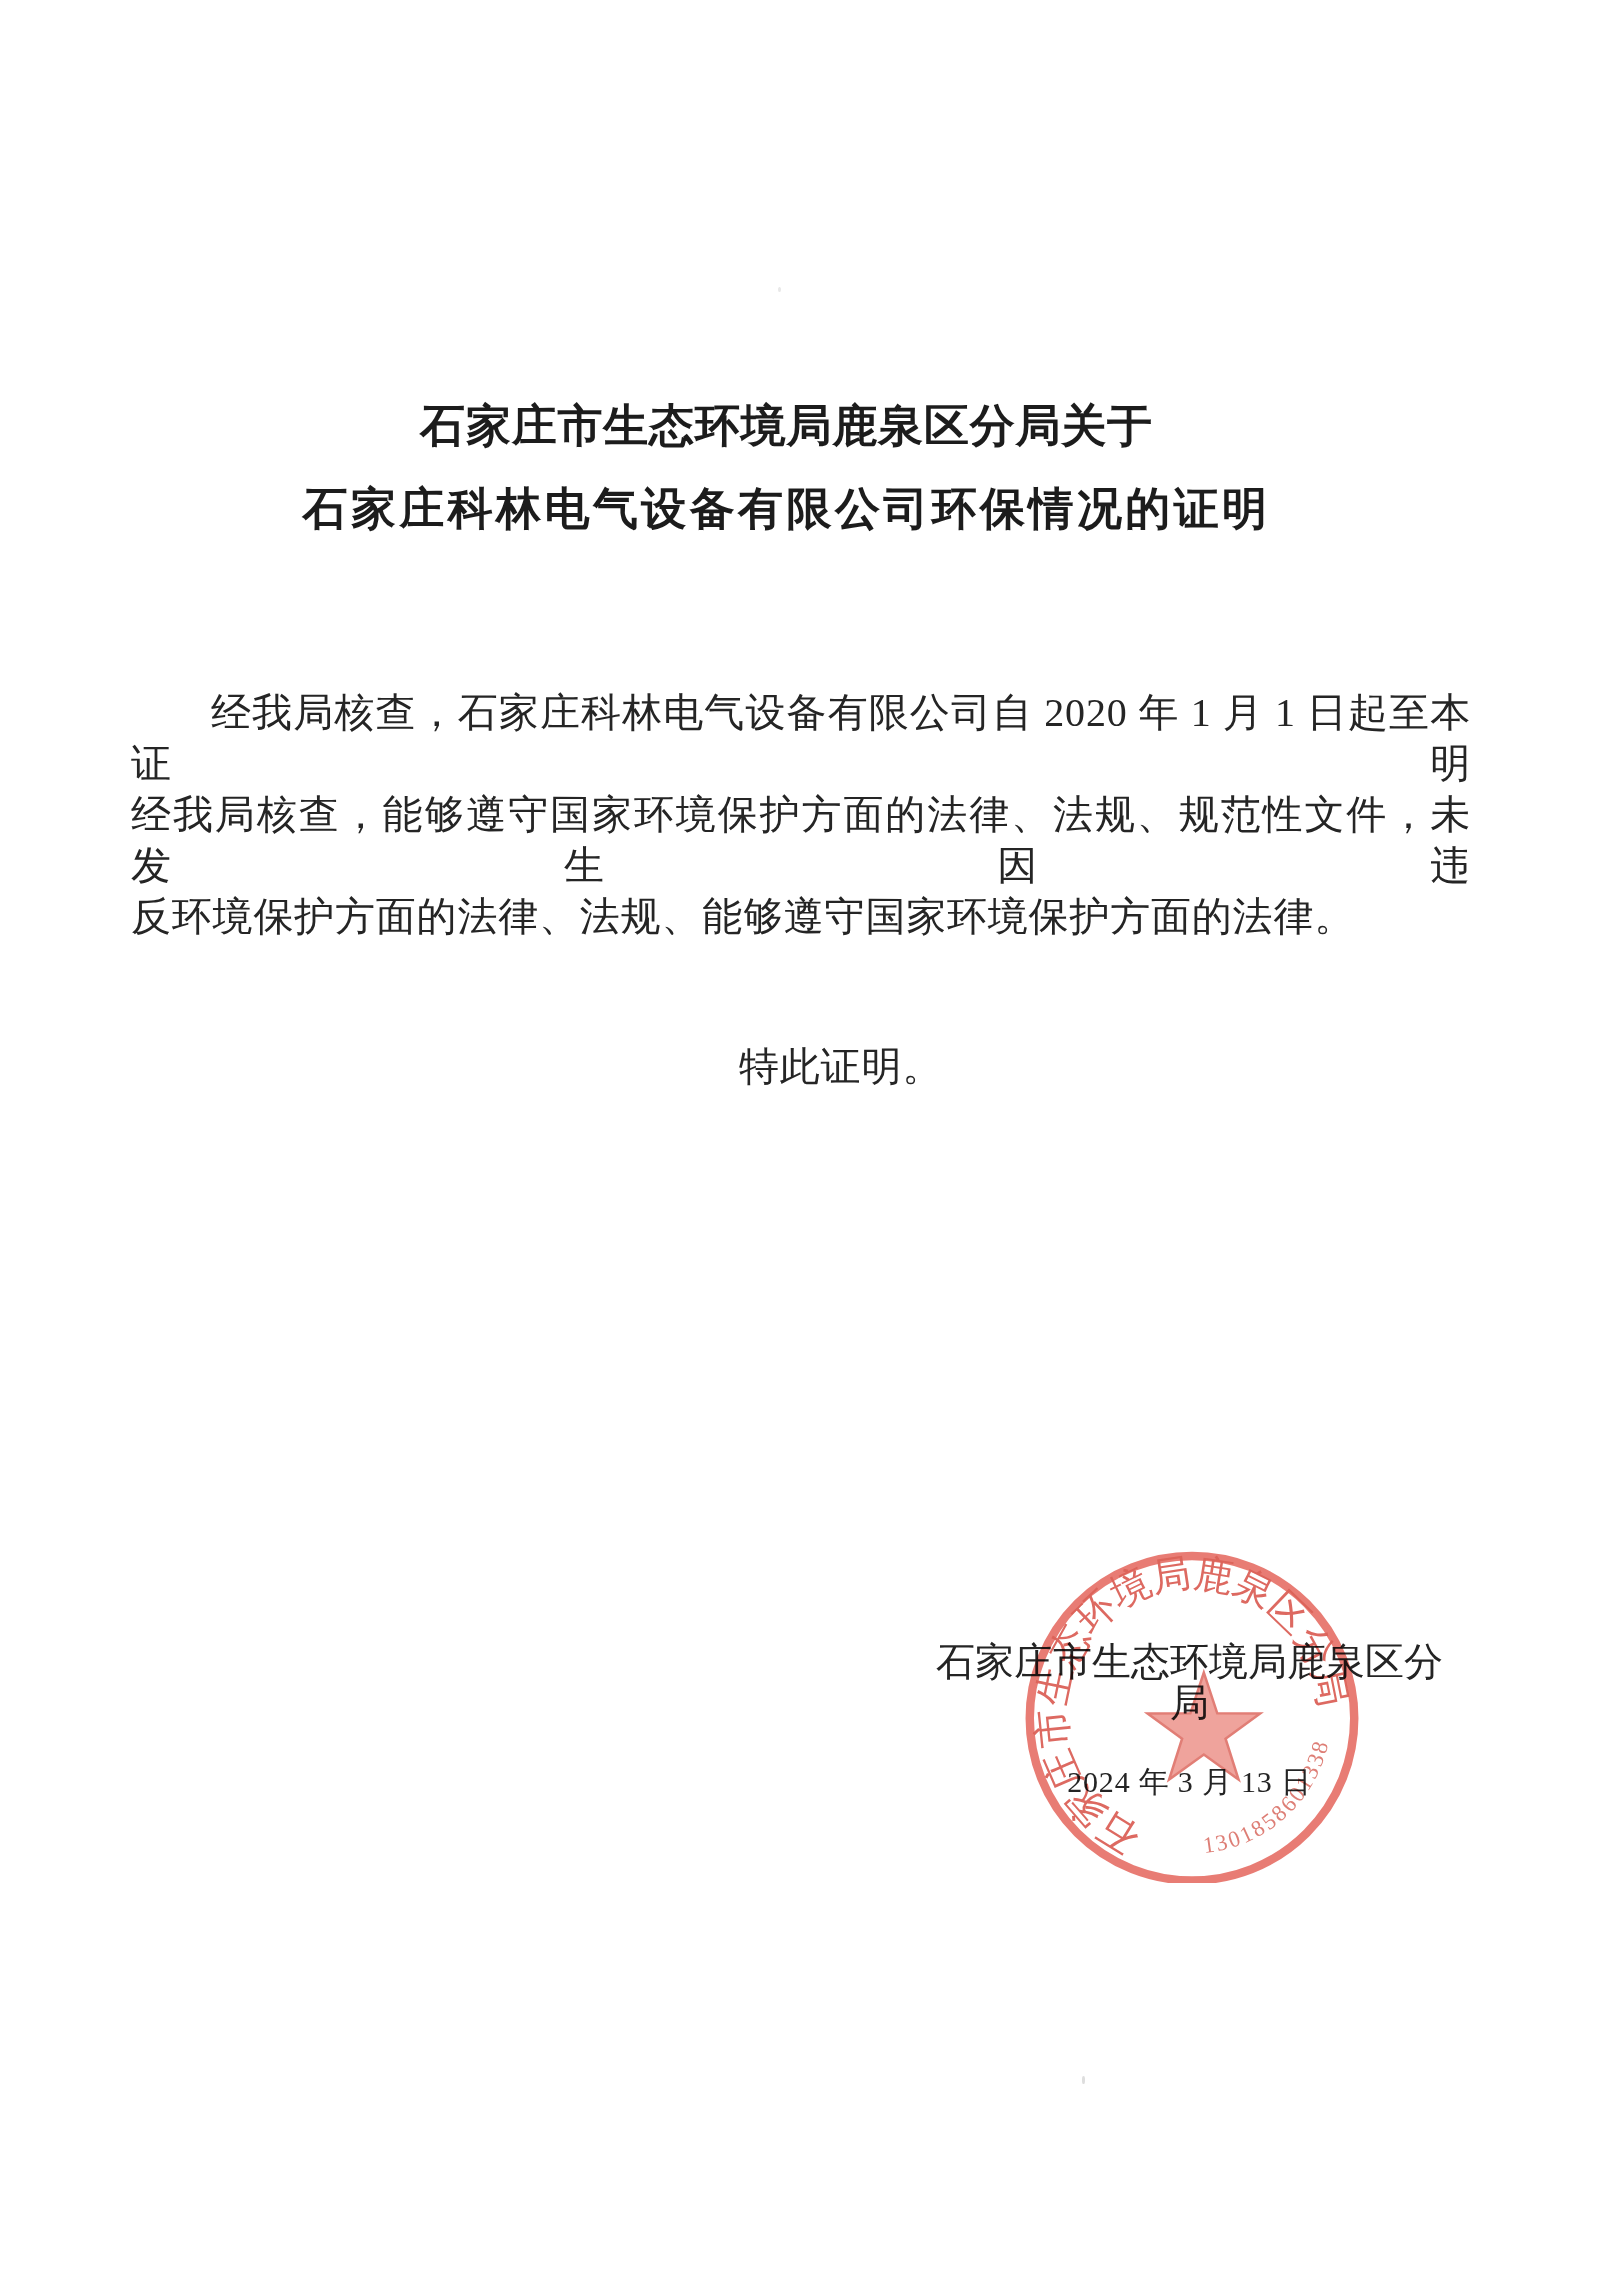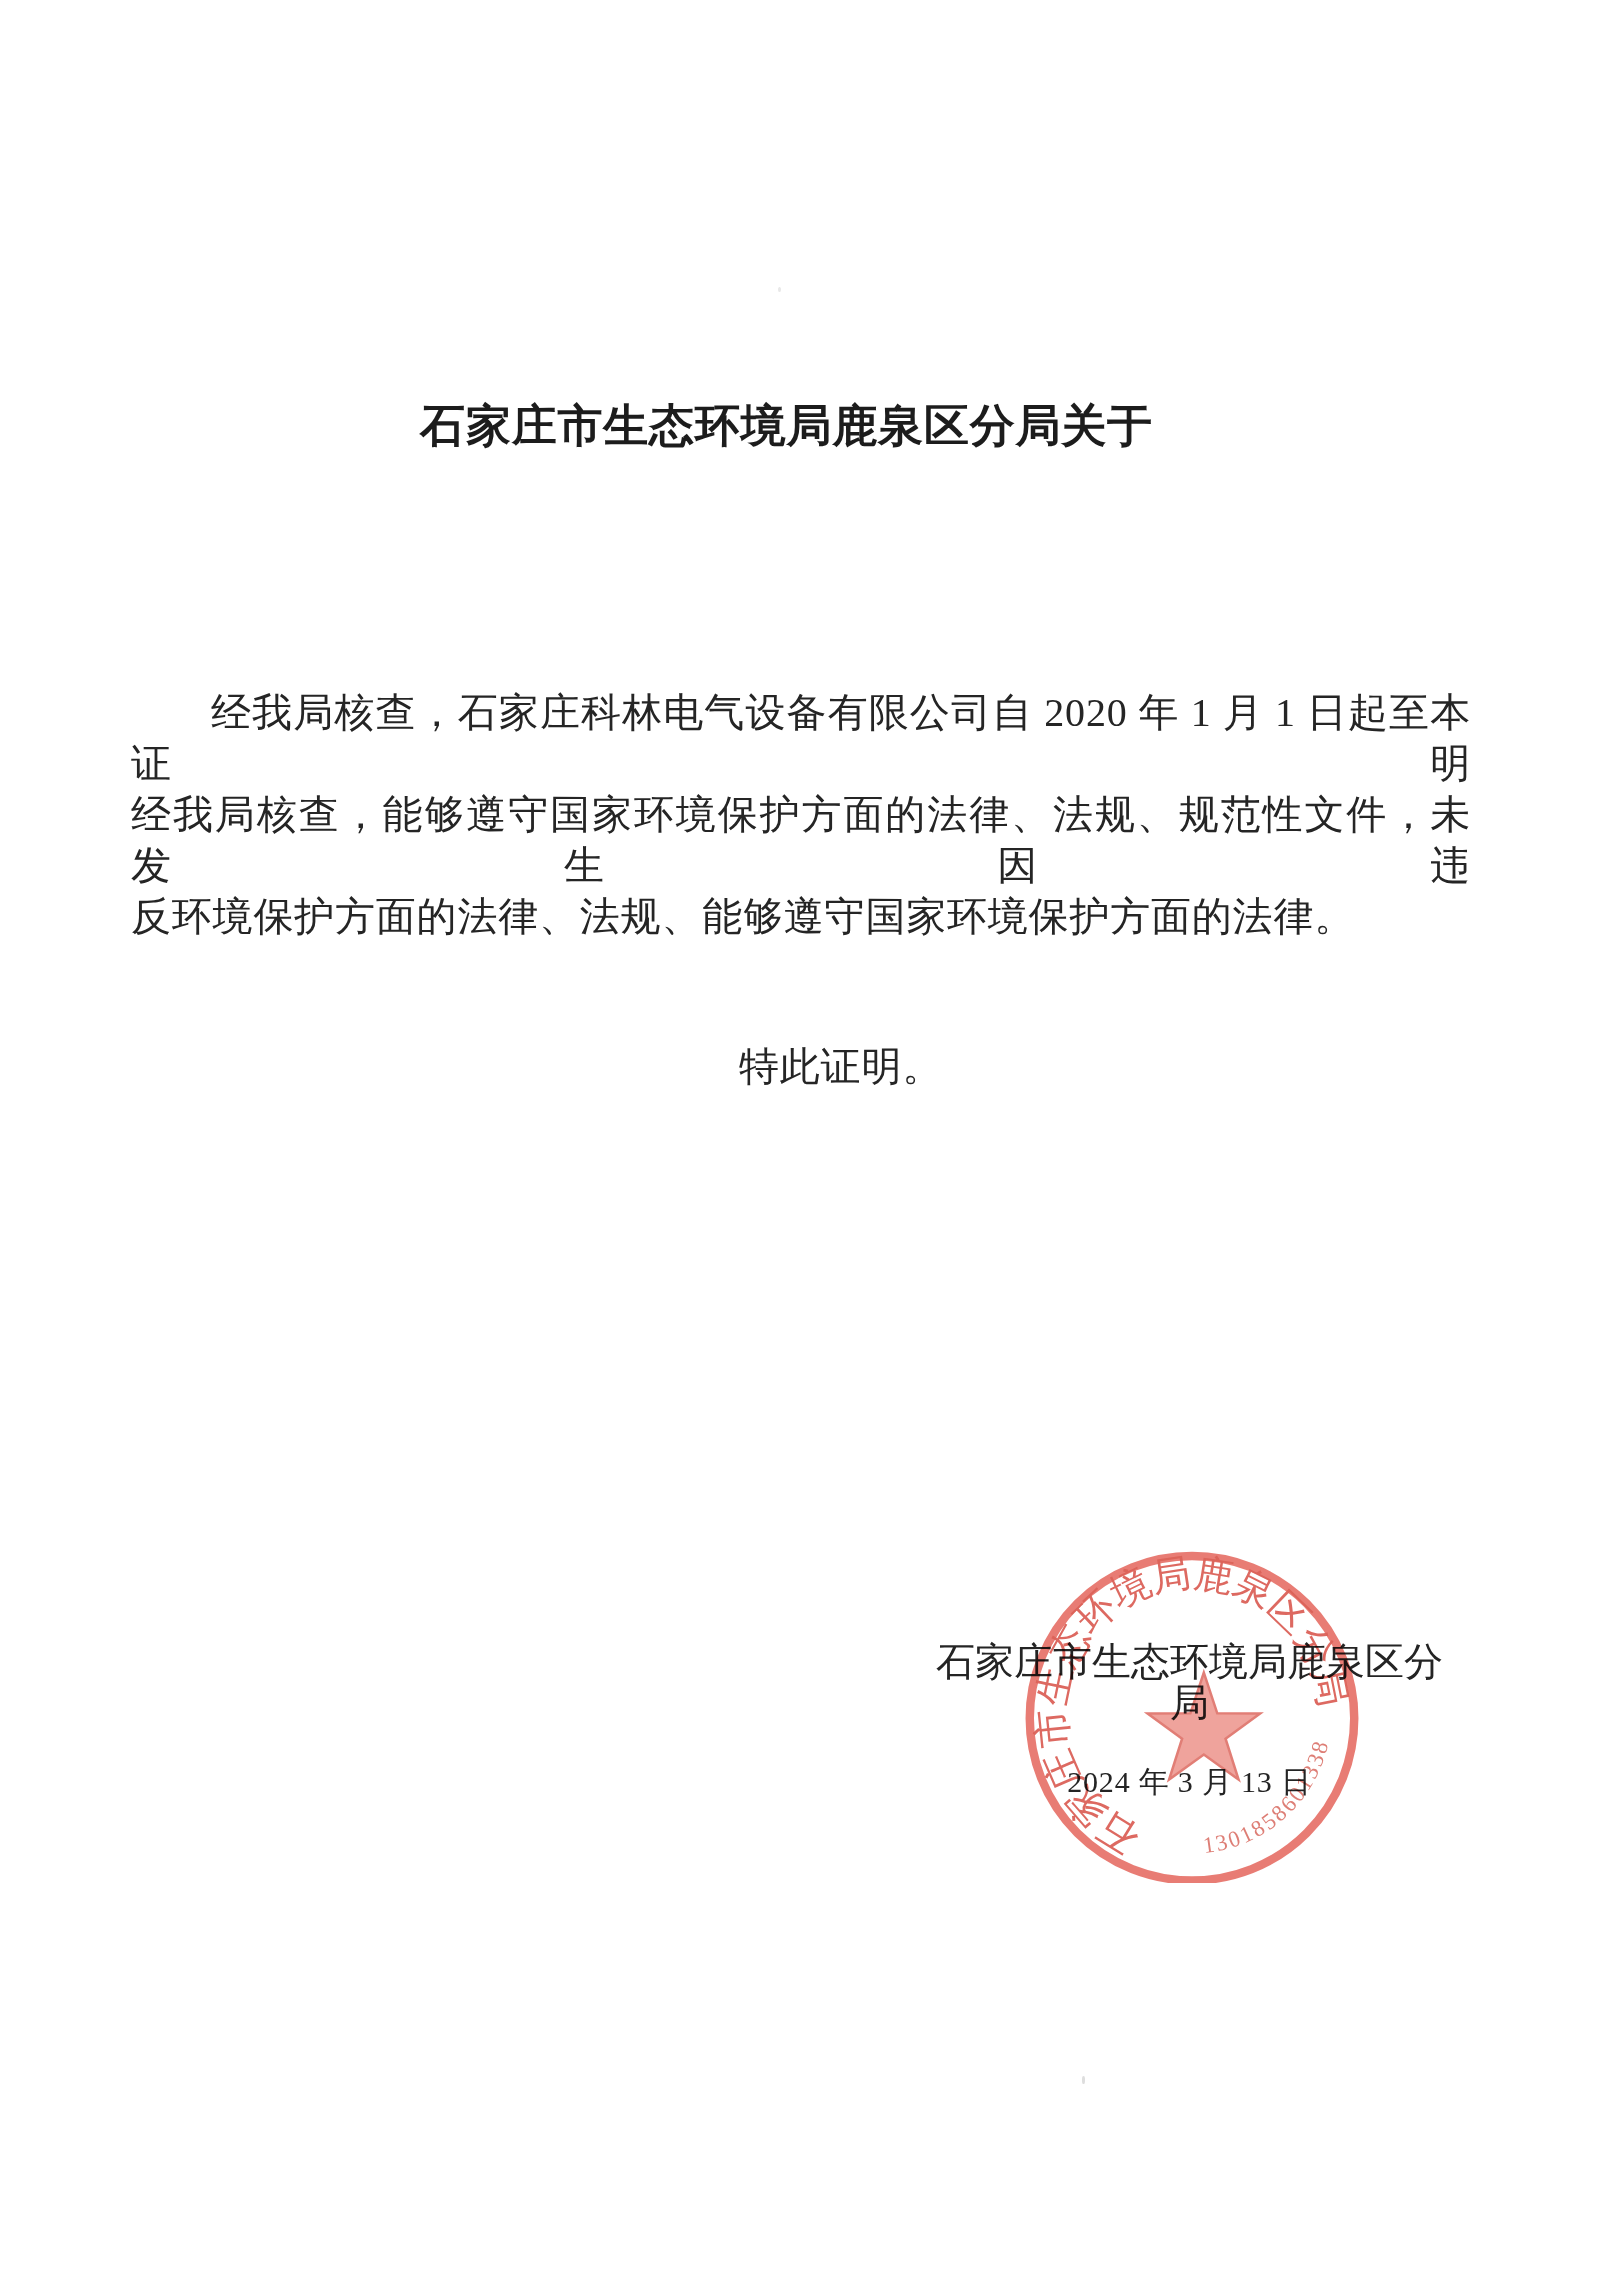--- a/index.html
+++ b/index.html
@@ -58,20 +58,21 @@
   .stamp text{font-family:"Liberation Serif","DejaVu Serif",serif;}
   .speck{position:absolute;background:#bdbdbd;border-radius:50%;}
 </style>
 </head>
 <body>
 
 <div class="page">
 
   <div class="title">
     <div class="line1">石家庄市生态环境局鹿泉区分局关于</div>
+    <div class="line2">石家庄科林电气设备有限公司环保情况的证明</div>
   </div>
 
   <div class="body-text">
     <div class="body-line justify indent">经我局核查，石家庄科林电气设备有限公司自 2020 年 1 月 1 日起至本证明</div>
     <div class="body-line justify">经我局核查，能够遵守国家环境保护方面的法律、法规、规范性文件，未发生因违</div>
     <div class="body-line">反环境保护方面的法律、法规、能够遵守国家环境保护方面的法律。</div>
   </div>
 
   <div class="closing">特此证明。</div>
 

